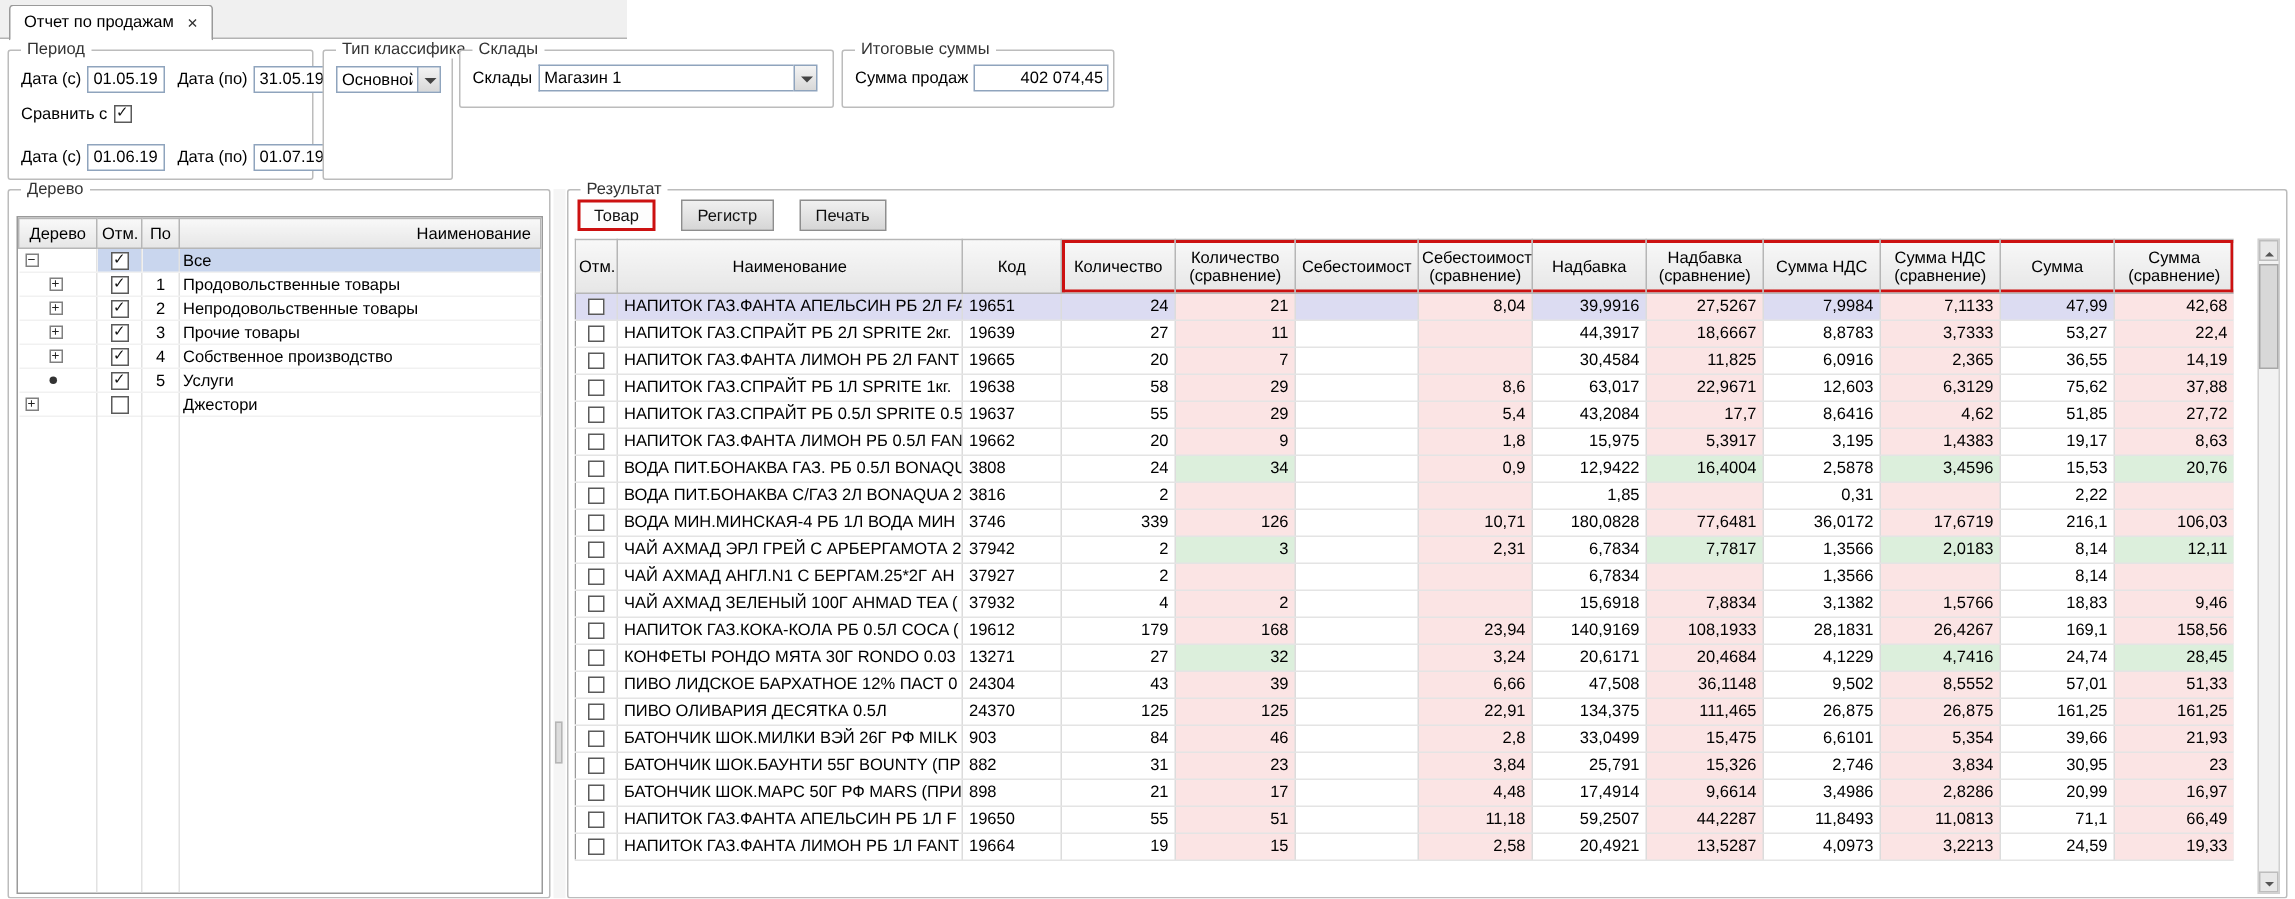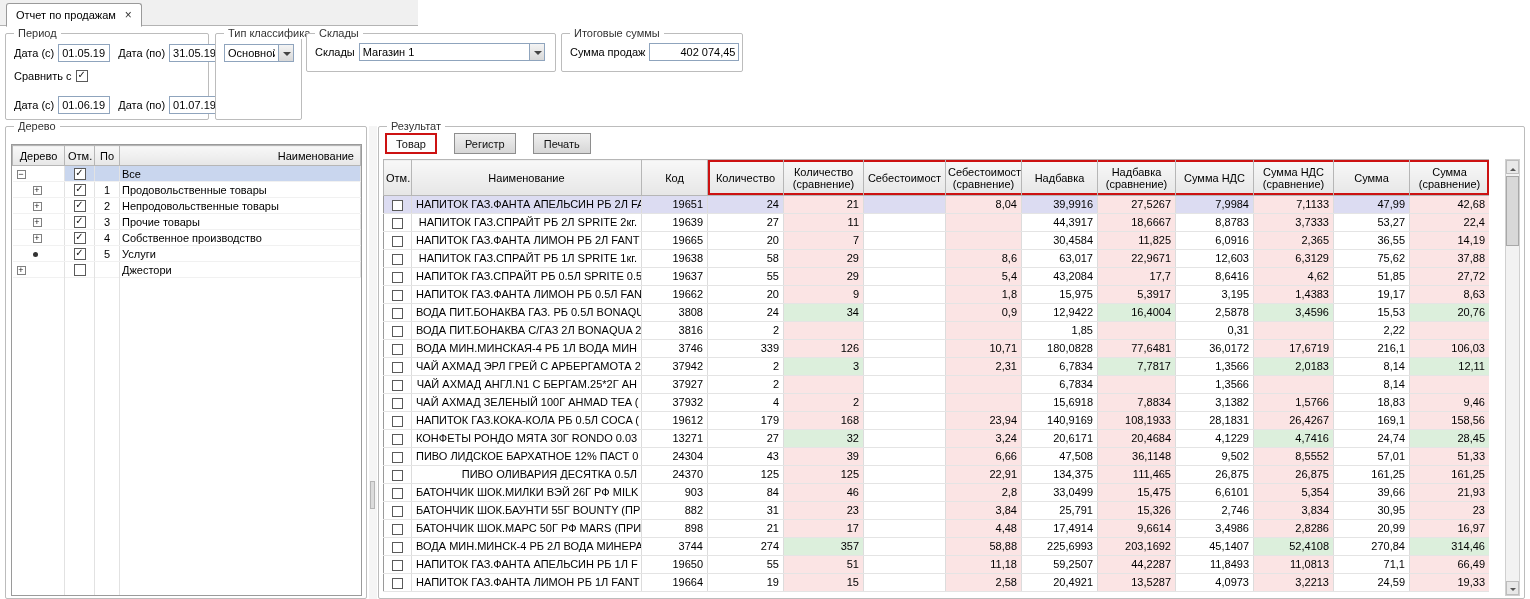--- a/index.html
+++ b/index.html
@@ -83,21 +83,21 @@
   
   .btns{position:absolute;left:6px;top:6px;display:flex;gap:17px;}
   .btn{height:21px;padding:0 10px;font-family:"Liberation Sans",sans-serif;font-size:11px;
        background:linear-gradient(#f0f0f0,#d6d6d6);border:1px solid #8e8e8e;color:#111;}
   .btn.active{background:#fdfdfd;border:2px solid var(--red);padding:0 9px;}
   .grid2{position:absolute;left:4px;top:32px;width:1106px;bottom:1px;overflow:hidden;}
   .res-table{width:1106px;border:1px solid #9a9a9a;}
   .res-table th{height:36px;padding:2px;}
   .res-table td{height:17px;line-height:17px;padding:0 4px;border-right:1px solid #dcdcdc;
                 border-bottom:1px solid #e4e4e4;text-align:right;overflow:hidden;white-space:nowrap;}
-  .res-table td.lft{text-align:right;margin-left:10px;}
+  .res-table td.lft{text-align:left;margin-left:10px;}
   .rc-chk{text-align:center !important;padding:0 !important;}
   #result-body tr.current td{background:var(--cur-bg);}
   #result-body tr td.cmp{background:var(--cmp-bg);}
   #result-body tr td.up{background:var(--up-bg);}
   th.hl{box-shadow:inset 0 2px 0 0 var(--red), inset 0 -2px 0 0 var(--red);}
   th.hl-first{box-shadow:inset 2px 0 0 0 var(--red), inset 0 2px 0 0 var(--red), inset 0 -2px 0 0 var(--red);}
   th.hl-last{box-shadow:inset -2px 0 0 0 var(--red), inset 0 2px 0 0 var(--red), inset 0 -2px 0 0 var(--red);}
 
   
   .vscroll{position:absolute;right:4px;top:32px;bottom:2px;width:15px;background:#f2f2f2;
@@ -566,35 +566,20 @@
               <td class="cmp">4,48</td>
               <td>17,4914</td>
               <td class="cmp">9,6614</td>
               <td>3,4986</td>
               <td class="cmp">2,8286</td>
               <td>20,99</td>
               <td class="cmp">16,97</td>
             </tr>
             <tr>
               <td class="rc-chk"><span class="cb small"></span></td>
-              <td class="lft">ВОДА МИН.МИНСК-4 РБ 2Л ВОДА МИНЕРА</td>
-              <td class="lft">3744</td>
-              <td>274</td>
-              <td class="up">357</td>
-              <td></td>
-              <td class="cmp">58,88</td>
-              <td>225,6993</td>
-              <td class="cmp">203,1692</td>
-              <td>45,1407</td>
-              <td class="up">52,4108</td>
-              <td>270,84</td>
-              <td class="up">314,46</td>
-            </tr>
-            <tr>
-              <td class="rc-chk"><span class="cb small"></span></td>
               <td class="lft">НАПИТОК ГАЗ.ФАНТА АПЕЛЬСИН РБ 1Л F</td>
               <td class="lft">19650</td>
               <td>55</td>
               <td class="cmp">51</td>
               <td></td>
               <td class="cmp">11,18</td>
               <td>59,2507</td>
               <td class="cmp">44,2287</td>
               <td>11,8493</td>
               <td class="cmp">11,0813</td>

